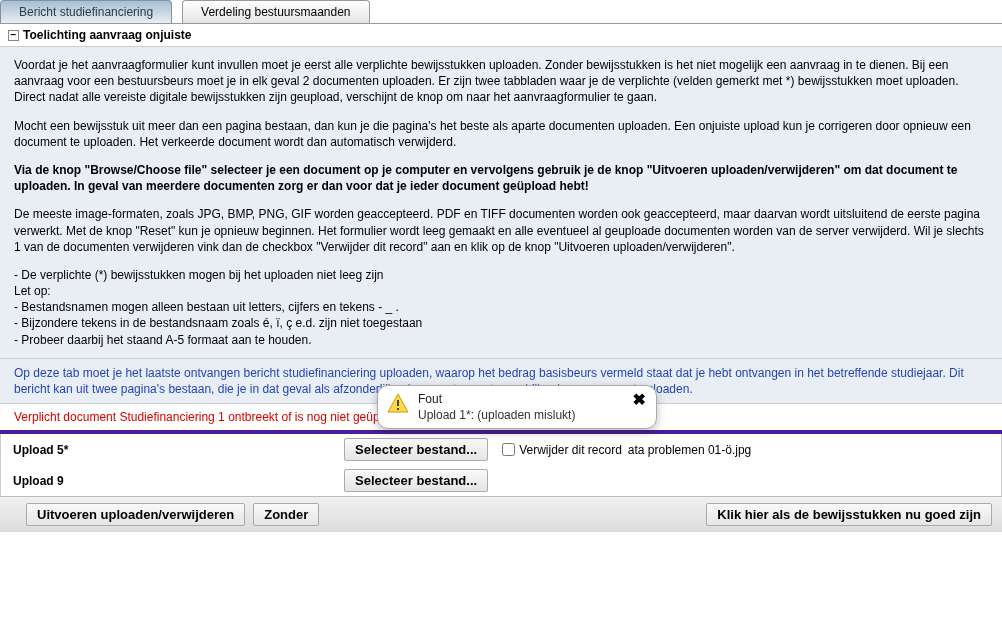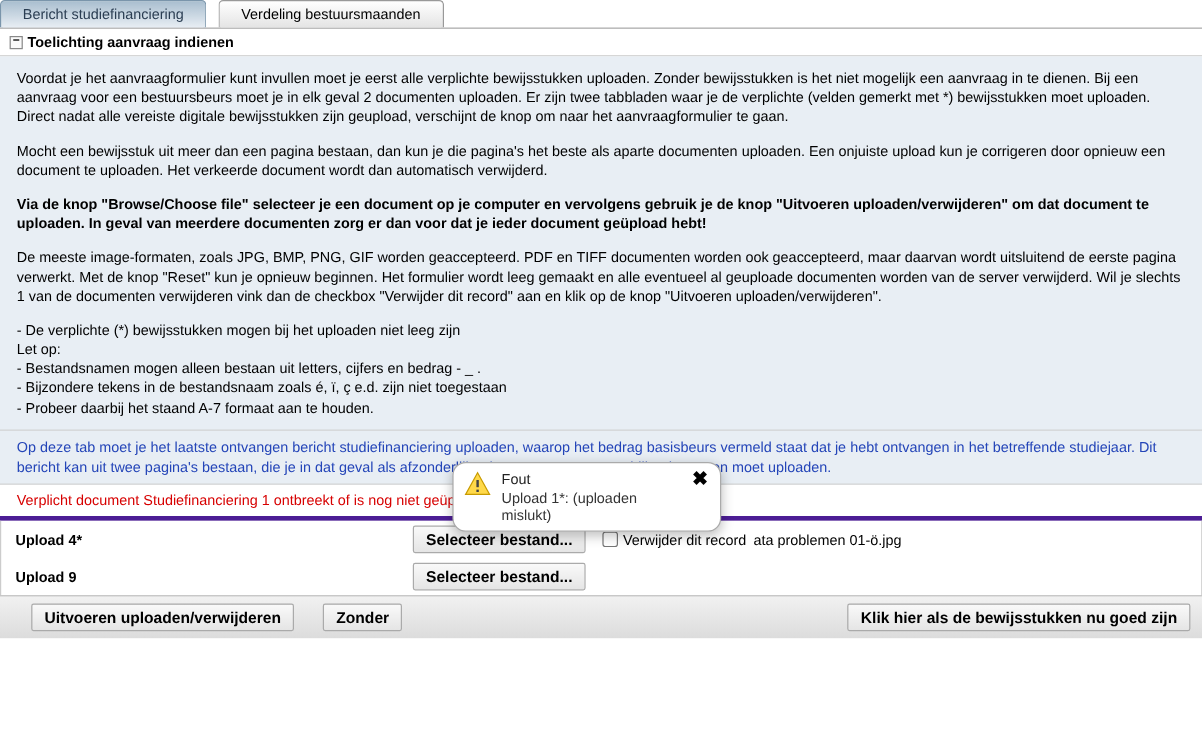--- a/index.html
+++ b/index.html
@@ -108,26 +108,26 @@
       gap: 4px;
     }
     .checkbox-wrap input { margin: 0; }
     .bottom-bar {
       display: flex;
       padding: 6px 10px;
       background: linear-gradient(to bottom, #f1f1f1, #dcdcdc);
       border-top: 1px solid #bbb;
       justify-content: space-between;
     }
-    .bottom-left { display: flex; gap: 24px; padding-left: 16px; }
+    .bottom-left { display: flex; gap: 8px; padding-left: 16px; }
     .popup {
       position: absolute;
       top: 385px;
       left: 377px;
-      width: 224px;
+      width: 280px;
       background: #fff;
       border: 1px solid #aaa;
       border-radius: 11px;
       box-shadow: 0 3px 10px rgba(0,0,0,0.25);
       padding: 6px 8px;
     }
     .popup-header {
       display: flex;
       align-items: flex-start;
       justify-content: space-between;
@@ -161,44 +161,44 @@
 </head>
 <body>
 
 <div class="tabs">
   <div class="tab active">Bericht studiefinanciering</div>
   <div class="tab">Verdeling bestuursmaanden</div>
 </div>
 
 <div class="section-header">
   <span class="collapse-icon">−</span>
-  <span>Toelichting aanvraag indienen</span>
+  <span>Toelichting aanvraag onjuiste</span>
 </div>
 
 <div class="content-box">
   <p>Voordat je het aanvraagformulier kunt invullen moet je eerst alle verplichte bewijsstukken uploaden. Zonder bewijsstukken is het niet mogelijk een aanvraag in te dienen. Bij een aanvraag voor een bestuursbeurs moet je in elk geval 2 documenten uploaden. Er zijn twee tabbladen waar je de verplichte (velden gemerkt met *) bewijsstukken moet uploaden. Direct nadat alle vereiste digitale bewijsstukken zijn geupload, verschijnt de knop om naar het aanvraagformulier te gaan.</p>
   <p>Mocht een bewijsstuk uit meer dan een pagina bestaan, dan kun je die pagina's het beste als aparte documenten uploaden. Een onjuiste upload kun je corrigeren door opnieuw een document te uploaden. Het verkeerde document wordt dan automatisch verwijderd.</p>
   <p class="bold">Via de knop "Browse/Choose file" selecteer je een document op je computer en vervolgens gebruik je de knop "Uitvoeren uploaden/verwijderen" om dat document te uploaden. In geval van meerdere documenten zorg er dan voor dat je ieder document geüpload hebt!</p>
   <p>De meeste image-formaten, zoals JPG, BMP, PNG, GIF worden geaccepteerd. PDF en TIFF documenten worden ook geaccepteerd, maar daarvan wordt uitsluitend de eerste pagina verwerkt. Met de knop "Reset" kun je opnieuw beginnen. Het formulier wordt leeg gemaakt en alle eventueel al geuploade documenten worden van de server verwijderd. Wil je slechts 1 van de documenten verwijderen vink dan de checkbox "Verwijder dit record" aan en klik op de knop "Uitvoeren uploaden/verwijderen".</p>
   <div class="notes">
     <div>- De verplichte (*) bewijsstukken mogen bij het uploaden niet leeg zijn</div>
     <div>Let op:</div>
-    <div>- Bestandsnamen mogen alleen bestaan uit letters, cijfers en bedrag - _ .</div>
+    <div>- Bestandsnamen mogen alleen bestaan uit letters, cijfers en tekens - _ .</div>
     <div>- Bijzondere tekens in de bestandsnaam zoals é, ï, ç e.d. zijn niet toegestaan</div>
-    <div>- Probeer daarbij het staand A-7 formaat aan te houden.</div>
+    <div>- Probeer daarbij het staand A-5 formaat aan te houden.</div>
   </div>
 </div>
 
 <div class="info-text">Op deze tab moet je het laatste ontvangen bericht studiefinanciering uploaden, waarop het bedrag basisbeurs vermeld staat dat je hebt ontvangen in het betreffende studiejaar. Dit bericht kan uit twee pagina's bestaan, die je in dat geval als afzonderlijke documenten met verschillende namen moet uploaden.</div>
 
 <div class="error-text">Verplicht document Studiefinanciering 1 ontbreekt of is nog niet geüpload!</div>
 
 <div class="upload-section upload-rows">
   <div class="upload-row">
-    <div class="upload-label">Upload 4*</div>
+    <div class="upload-label">Upload 5*</div>
     <button class="btn">Selecteer bestand...</button>
     <label class="checkbox-wrap">
       <input type="checkbox" style="">
       <span>Verwijder dit record</span>
     </label>
     <span style="margin-left:6px;">ata problemen 01-ö.jpg</span>
   </div>
   <div class="upload-row">
     <div class="upload-label">Upload 9</div>
     <button class="btn">Selecteer bestand...</button>

